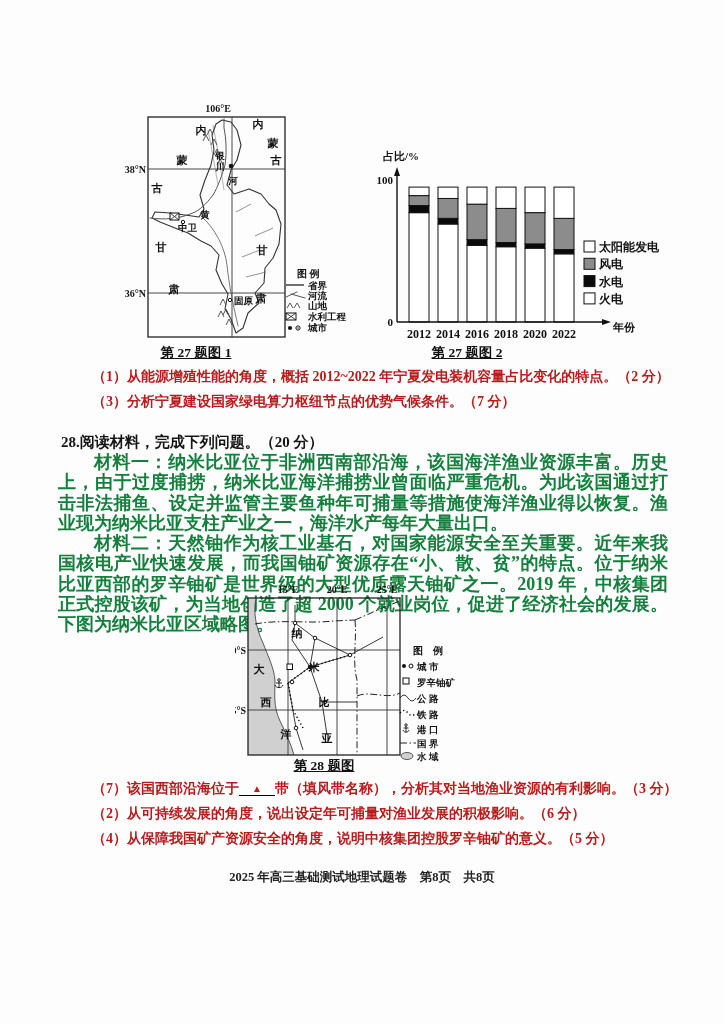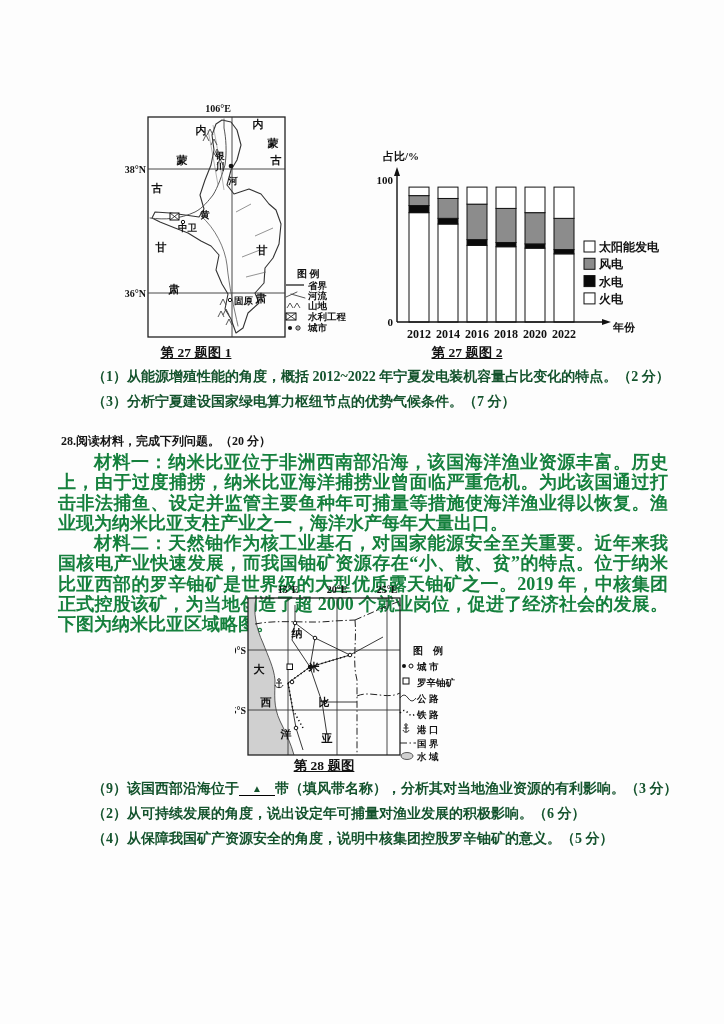--- a/index.html
+++ b/index.html
@@ -1,21 +1,21 @@
 <!DOCTYPE html>
 <html><head>
 <meta charset="utf-8">
 <style>
   html,body{margin:0;padding:0;background:#e9e9e9;}
   .page{position:relative;width:724px;height:1024px;background:#fdfdfd;overflow:hidden;
         font-family:"Liberation Serif","DejaVu Serif",serif;color:#111;padding-left:32px;}
   .abs{position:absolute;}
-  .qline{font-size:14px;font-weight:bold;line-height:25px;white-space:nowrap;color:#14532d;}
+  .qline{font-size:14px;font-weight:bold;line-height:25px;white-space:nowrap;color:#b91c1c;}
   .qblock{left:92px;width:600px;}
-  .hdr{font-size:12px;font-weight:bold;white-space:nowrap;color:#151515;}
+  .hdr{font-size:15px;font-weight:bold;white-space:nowrap;color:#151515;}
   .mat{left:58px;width:610px;font-size:18px;font-weight:bold;line-height:20.3px;
        text-align:justify;color:#15803d;}
   .mat p{margin:0;text-indent:2em;}
   .cap{font-size:13.5px;font-weight:bold;text-align:center;color:#111;text-decoration:underline;}
   .footer{left:0;width:724px;text-align:center;font-size:12.5px;font-weight:bold;color:#222;}
   .blank{display:inline-block;border-bottom:1.6px solid #000;padding:0 13px;line-height:12px;
          font-size:10px;vertical-align:1px;}
   svg text{font-family:"Liberation Serif","DejaVu Serif",serif;font-weight:bold;fill:#111;}
   .t10{font-size:10px;} .t11{font-size:11px;} .t95{font-size:9.5px;} .t12{font-size:12px;}
   .frame{fill:none;stroke:#222;stroke-width:1.3;}
@@ -242,18 +242,19 @@
       <text class="t95" x="182" y="153">港 口</text>
       <path class="nb" d="M165,163 L181,163"></path>
       <text class="t95" x="182" y="167">国 界</text>
       <ellipse cx="172" cy="176" rx="6" ry="3.5" fill="#d0d0d0" stroke="#333" stroke-width="0.8"></ellipse>
       <text class="t95" x="182" y="180">水 域</text>
     </g>
   </svg>
   <div class="abs cap" style="left:235px;top:757px;width:178px;">第 28 题图</div>
 
   <div class="abs qblock" style="top:776px;">
-    <div class="qline"><span>（9）该国西部沿海位于</span><span class="blank">▲</span><span>带（填风带名称），分析其对当地渔业资源的有利影响。（3 分）</span></div>
+    <div class="qline"><span>（7）该国西部沿海位于</span><span class="blank">▲</span><span>带（填风带名称），分析其对当地渔业资源的有利影响。（3 分）</span></div>
     <div class="qline">（2）从可持续发展的角度，说出设定年可捕量对渔业发展的积极影响。（6 分）</div>
     <div class="qline">（4）从保障我国矿产资源安全的角度，说明中核集团控股罗辛铀矿的意义。（5 分）</div>
   </div>
 
+  <div class="abs footer" style="top:869px;">2025 年高三基础测试地理试题卷　第8页　共8页</div>
 </div>
 
 </body></html>

